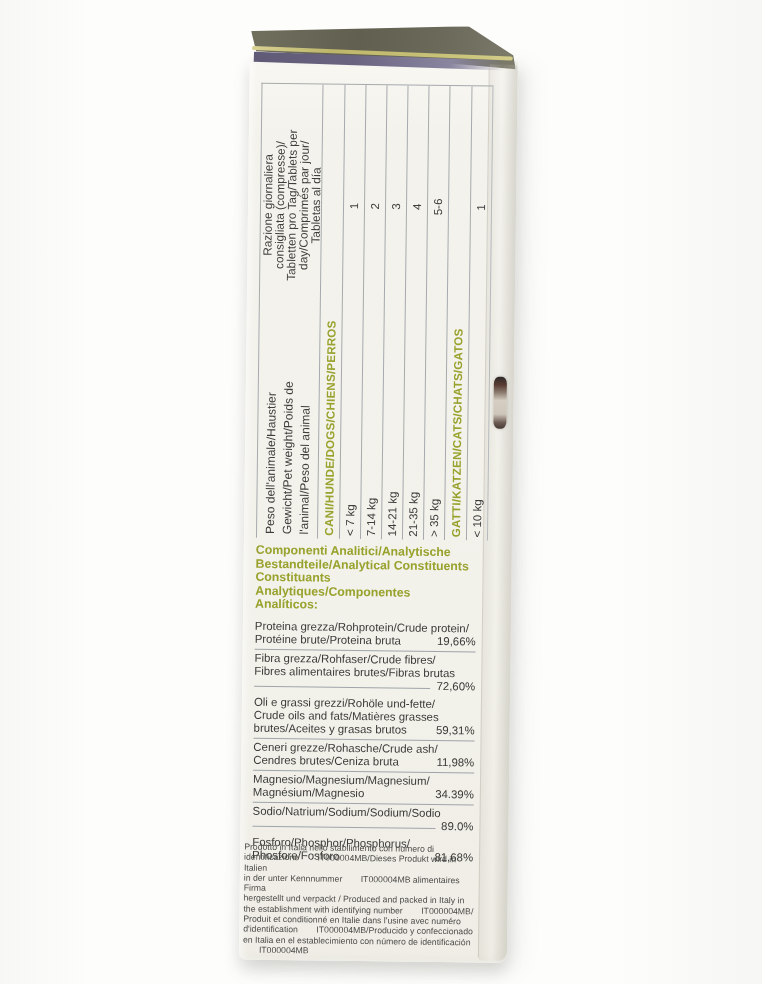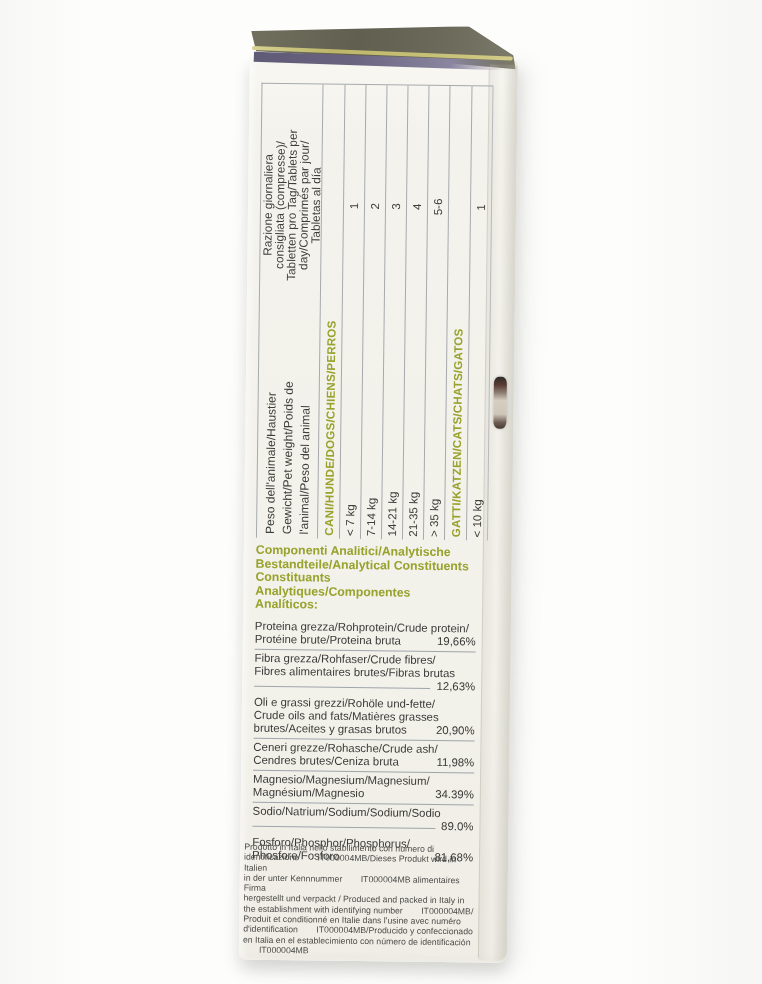--- a/index.html
+++ b/index.html
@@ -163,34 +163,34 @@
 
       <div class="entry">
         <div class="erow">
             <span class="t">Fibra grezza/Rohfaser/Crude fibres/</span>
           </div>
         <div class="erow">
             <span class="t">Fibres alimentaires brutes/Fibras brutas</span>
           </div>
         <div class="erow leader">
           <span class="lead"></span>
-          <span class="v">12,63%</span>
+          <span class="v">72,60%</span>
         </div>
       </div>
 
       <div class="entry sep">
         <div class="erow">
             <span class="t">Oli e grassi grezzi/Rohöle und-fette/</span>
           </div>
         <div class="erow">
             <span class="t">Crude oils and fats/Matières grasses</span>
           </div>
         <div class="erow">
           <span class="t">brutes/Aceites y grasas brutos</span>
-          <span class="v">20,90%</span>
+          <span class="v">59,31%</span>
         </div>
       </div>
 
       <div class="entry sep">
         <div class="erow">
             <span class="t">Ceneri grezze/Rohasche/Crude ash/</span>
           </div>
         <div class="erow">
           <span class="t">Cendres brutes/Ceniza bruta</span>
           <span class="v">11,98%</span>

